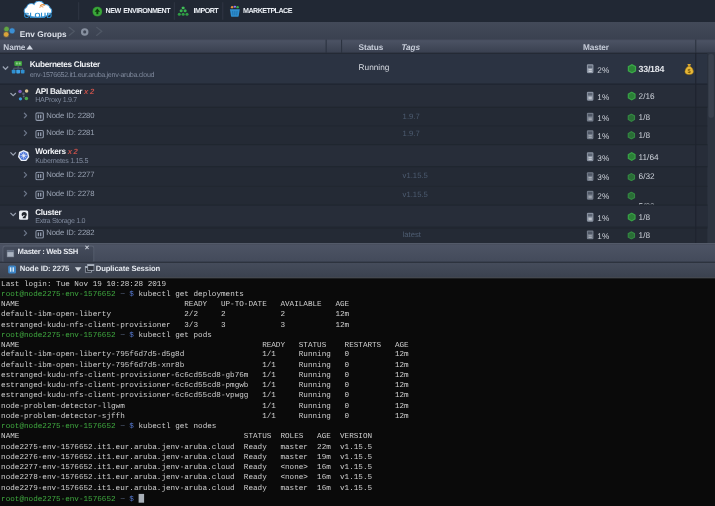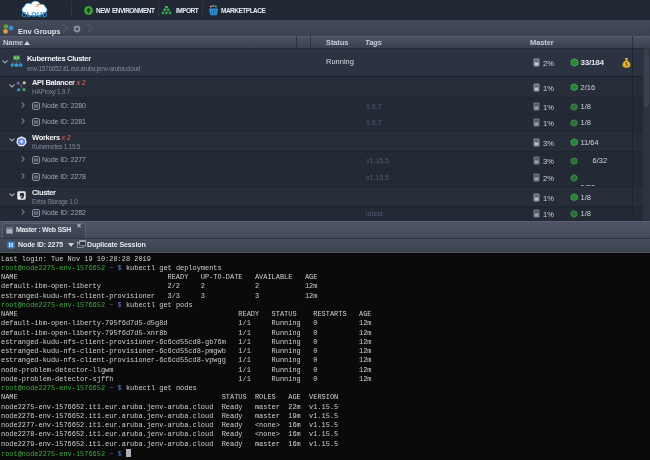--- a/index.html
+++ b/index.html
@@ -307,21 +307,21 @@
           <rect x="0.5" y="0.5" width="6" height="8" rx="1" fill="#8d96a5"></rect>
           <rect x="1.5" y="1.6" width="4" height="2.2" fill="#5f6877"></rect>
           <rect x="2" y="5" width="3" height="0.8" fill="#dfe3e9"></rect>
           <rect x="2" y="6.4" width="3" height="0.8" fill="#dfe3e9"></rect>
         </svg>
         <span class="pct" style="position:absolute;left:10px;top:0.5px;">3%</span>
         <svg width="8" height="8" style="position:absolute;left:37px;top:0.5px;opacity:0.75" viewBox="0 0 10 10">
           <polygon points="5,0.2 9.2,2.6 9.2,7.4 5,9.8 0.8,7.4 0.8,2.6" fill="#3aa848"></polygon>
           <polygon points="5,1.6 8,3.3 8,6.7 5,8.4 2,6.7 2,3.3" fill="#2c8537"></polygon>
         </svg>
-        <span class="pct" style="position:absolute;left:47.5px;top:0px;margin-left:12px;">6/32</span>
+        <span class="pct" style="position:absolute;left:47.5px;top:0px;">6/32</span>
       </div>
 
   <div class="abs arrow2" style="left:21px;top:125px;" id="ar7">
         <svg width="4" height="6" viewBox="0 0 4 6">
           <path d="M0.8 0.5 L3.2 3 L0.8 5.5" stroke="#6d778a" stroke-width="1.1" fill="none"></path>
         </svg>
       </div>
   <div class="abs" id="n4" style="left:32px;top:125px;">
         <svg width="8" height="8" viewBox="0 0 8 8">
           <rect x="0.6" y="0.6" width="6.8" height="6.8" rx="1.2" fill="none" stroke="#929cae" stroke-width="1"></rect>

